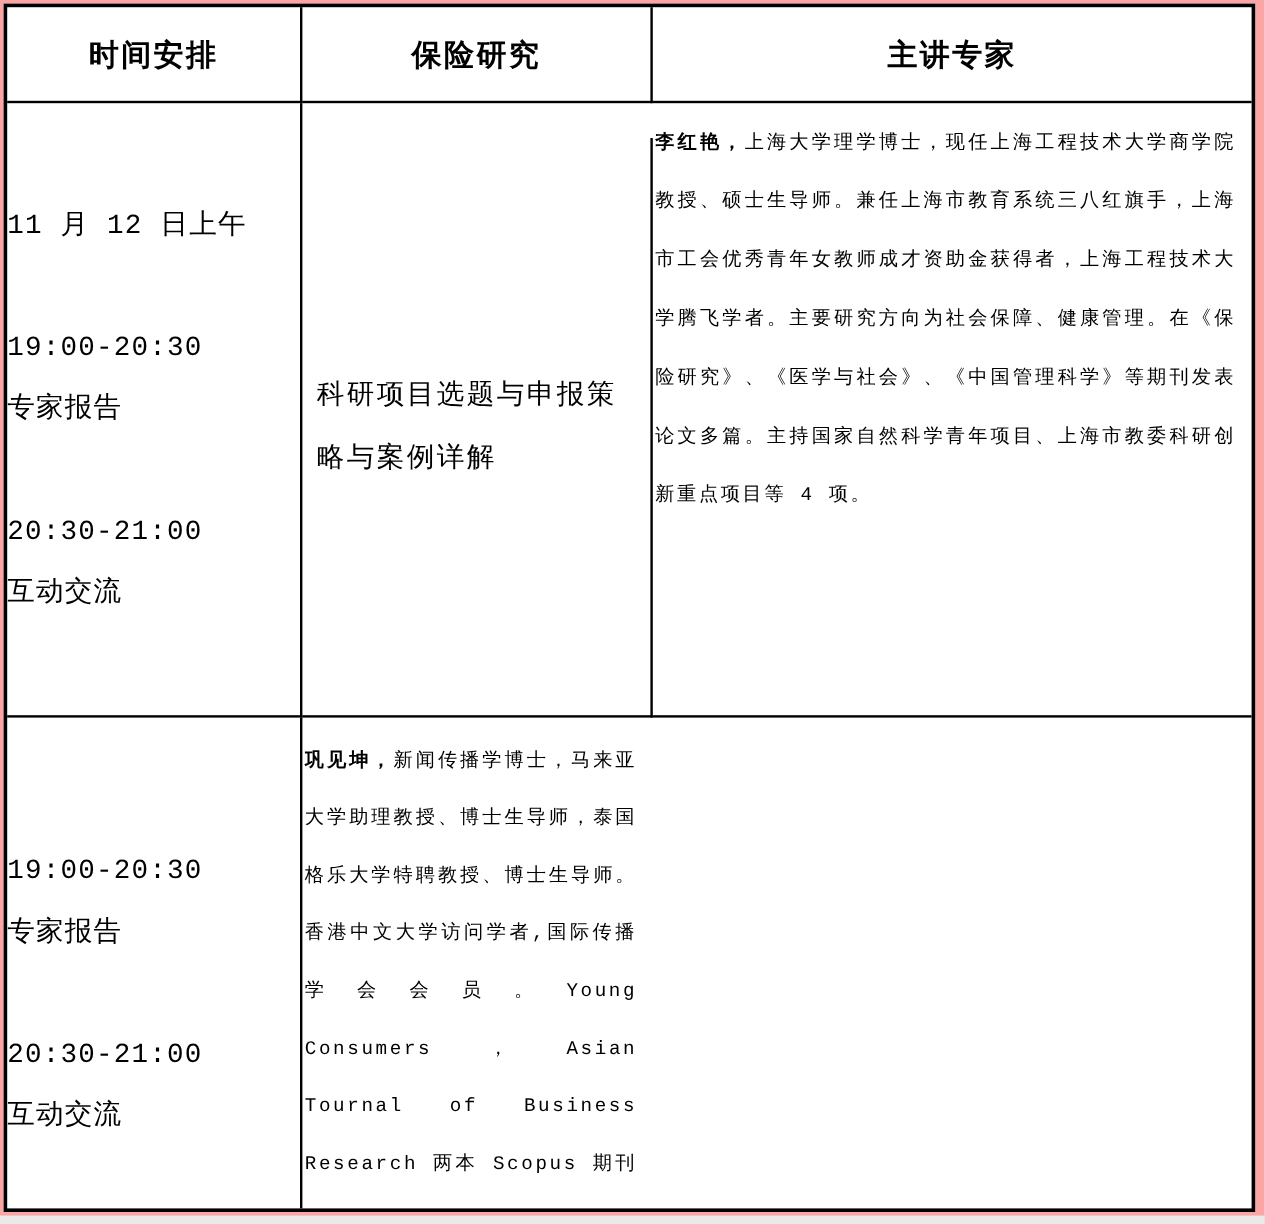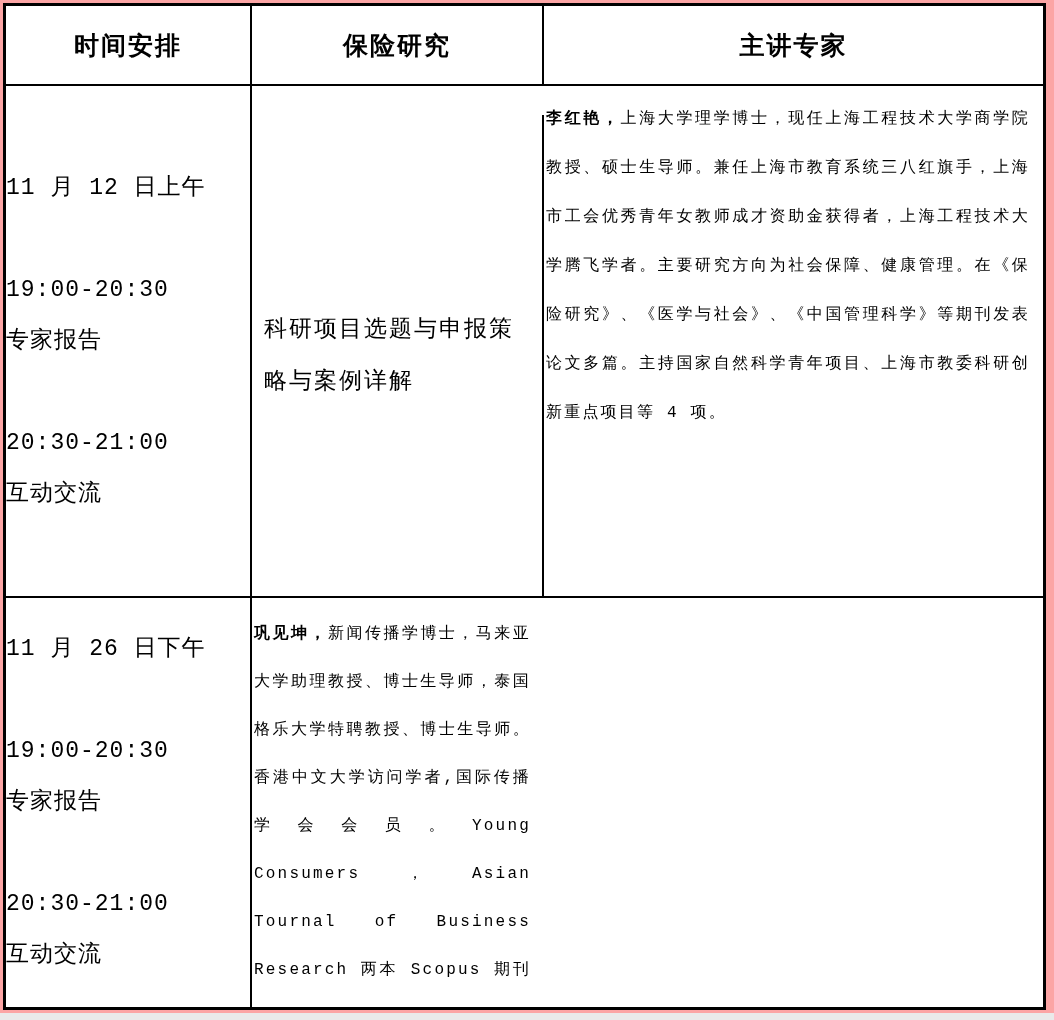--- a/index.html
+++ b/index.html
@@ -99,21 +99,20 @@
       <div>互动交流</div>
     </div>
     <div class="cell topic-cell">
       <div>科研项目选题与申报策略与案例详解</div>
     </div>
     <div class="cell last-col speaker-cell r1">
       <span class="speaker-name">李红艳，</span><span>上海大学理学博士，现任上海工程技术大学商学院教授、硕士生导师。兼任上海市教育系统三八红旗手，上海市工会优秀青年女教师成才资助金获得者，上海工程技术大学腾飞学者。主要研究方向为社会保障、健康管理。在《保险研究》、《医学与社会》、《中国管理科学》等期刊发表论文多篇。主持国家自然科学青年项目、上海市教委科研创新重点项目等 4 项。</span>
     </div>
 
     <div class="cell last-row time-cell">
-      <div>11 月 26 日下午</div>
       <div class="gap"></div>
       <div>19:00-20:30</div>
       <div>专家报告</div>
       <div class="gap"></div>
       <div>20:30-21:00</div>
       <div>互动交流</div>
     </div>
     <div class="cell last-row last-col speaker-cell r2">
       <span class="speaker-name">巩见坤，</span><span>新闻传播学博士，马来亚大学助理教授、博士生导师，泰国格乐大学特聘教授、博士生导师。香港中文大学访问学者,国际传播学会会员。Young Consumers，Asian </span><span class="misspelled">Tournal</span><span> of Business Research 两本 </span><span class="misspelled">Scopus</span><span> 期刊副主编，30 本国际期刊同行评议专家。已发表英文 SSCI、SCOPUS 论文 30 余篇。</span>
     </div>

